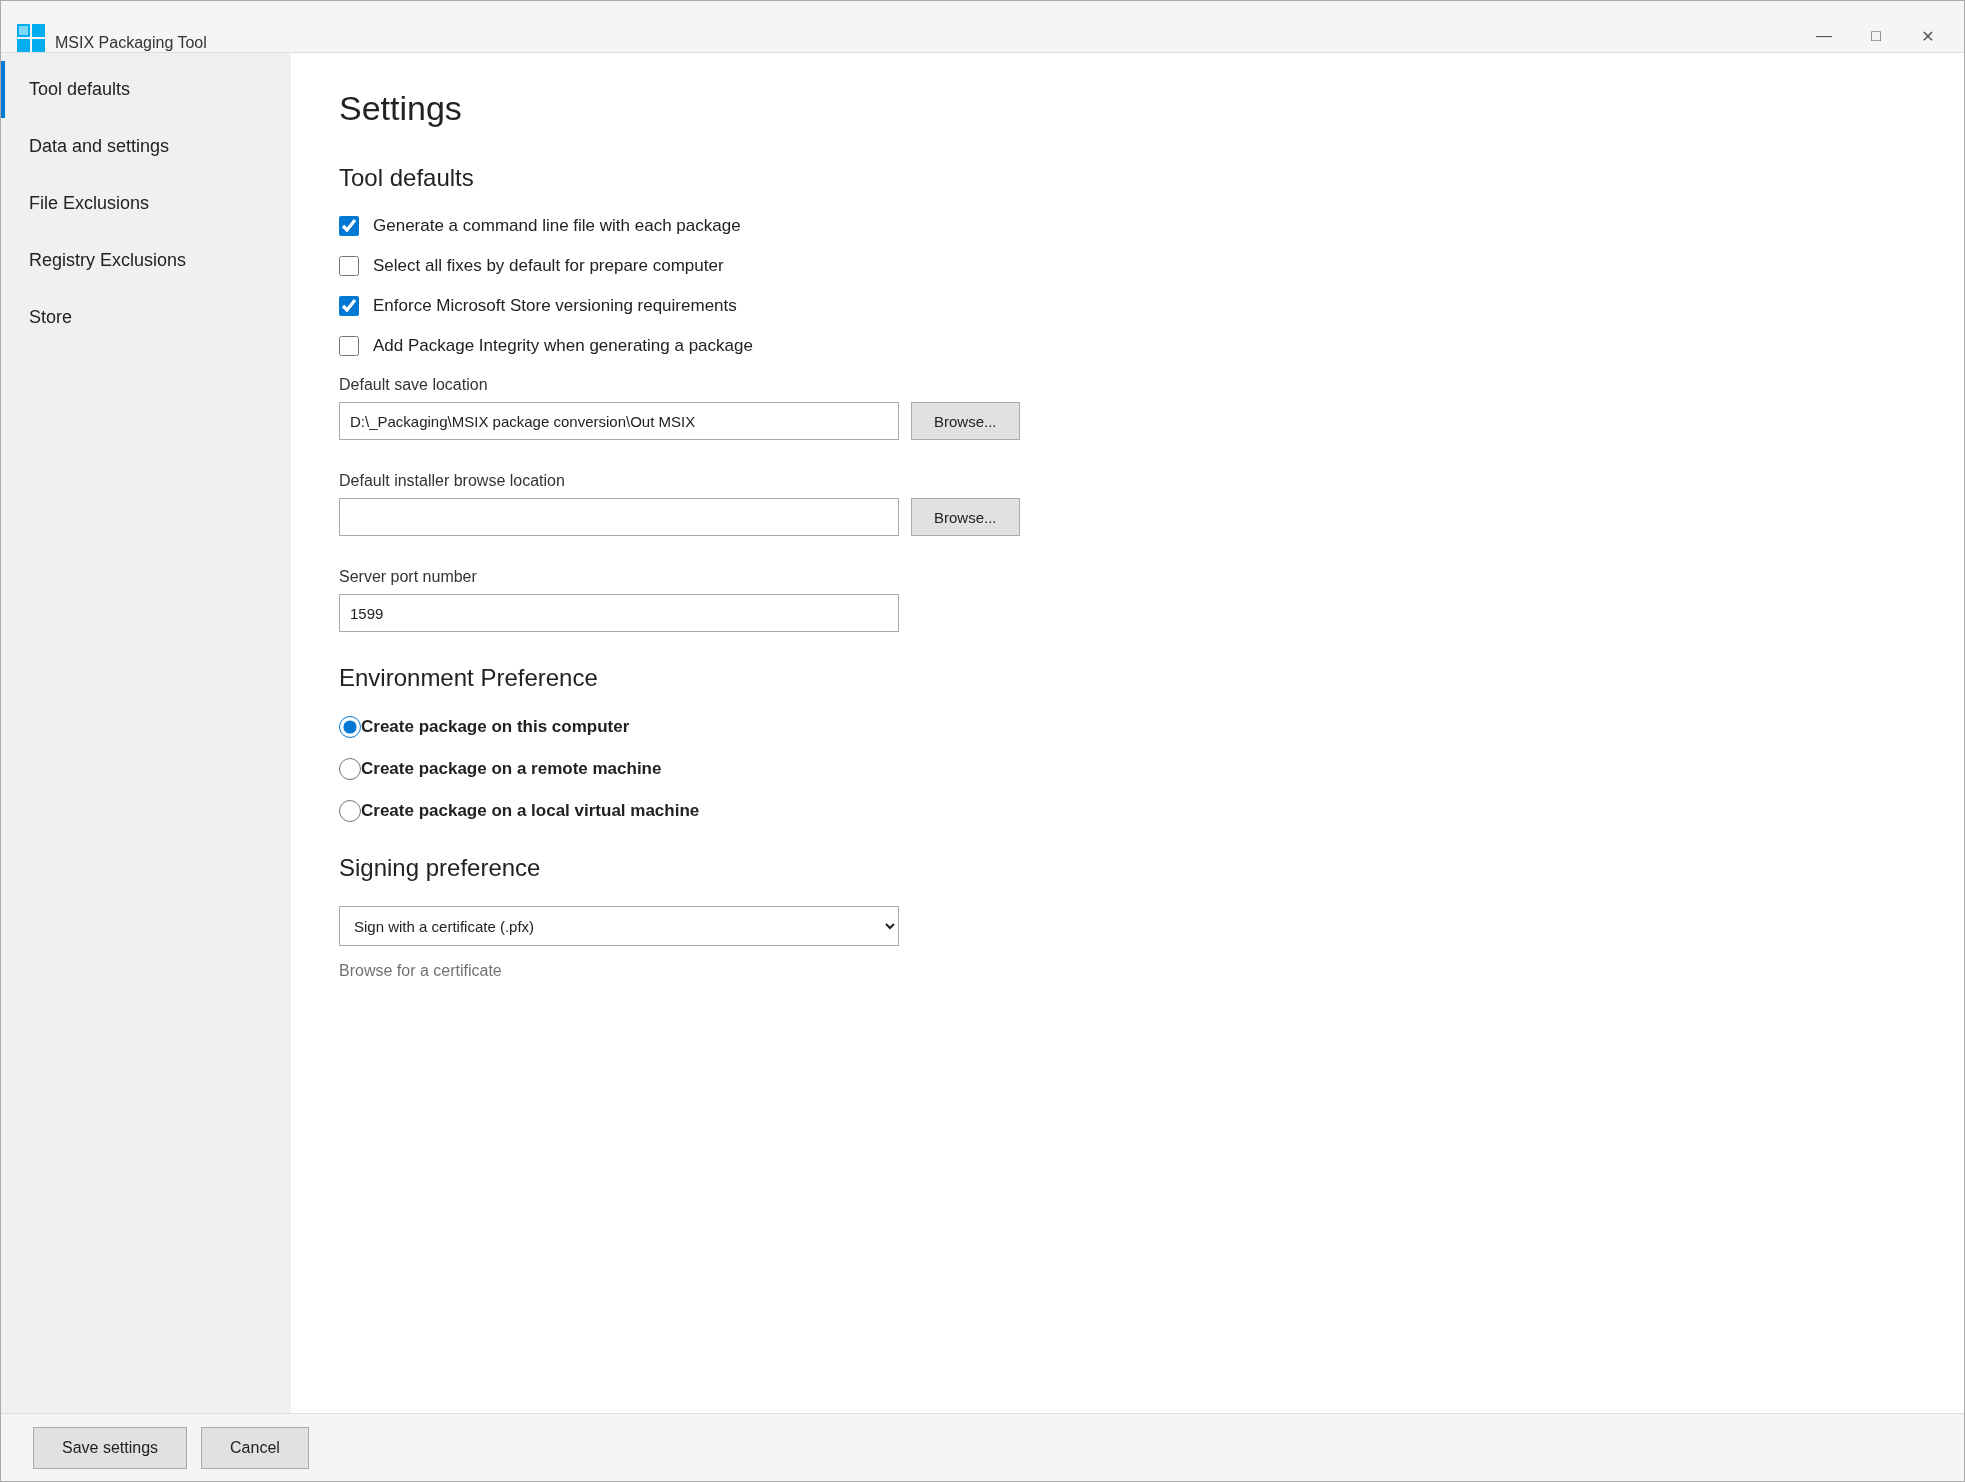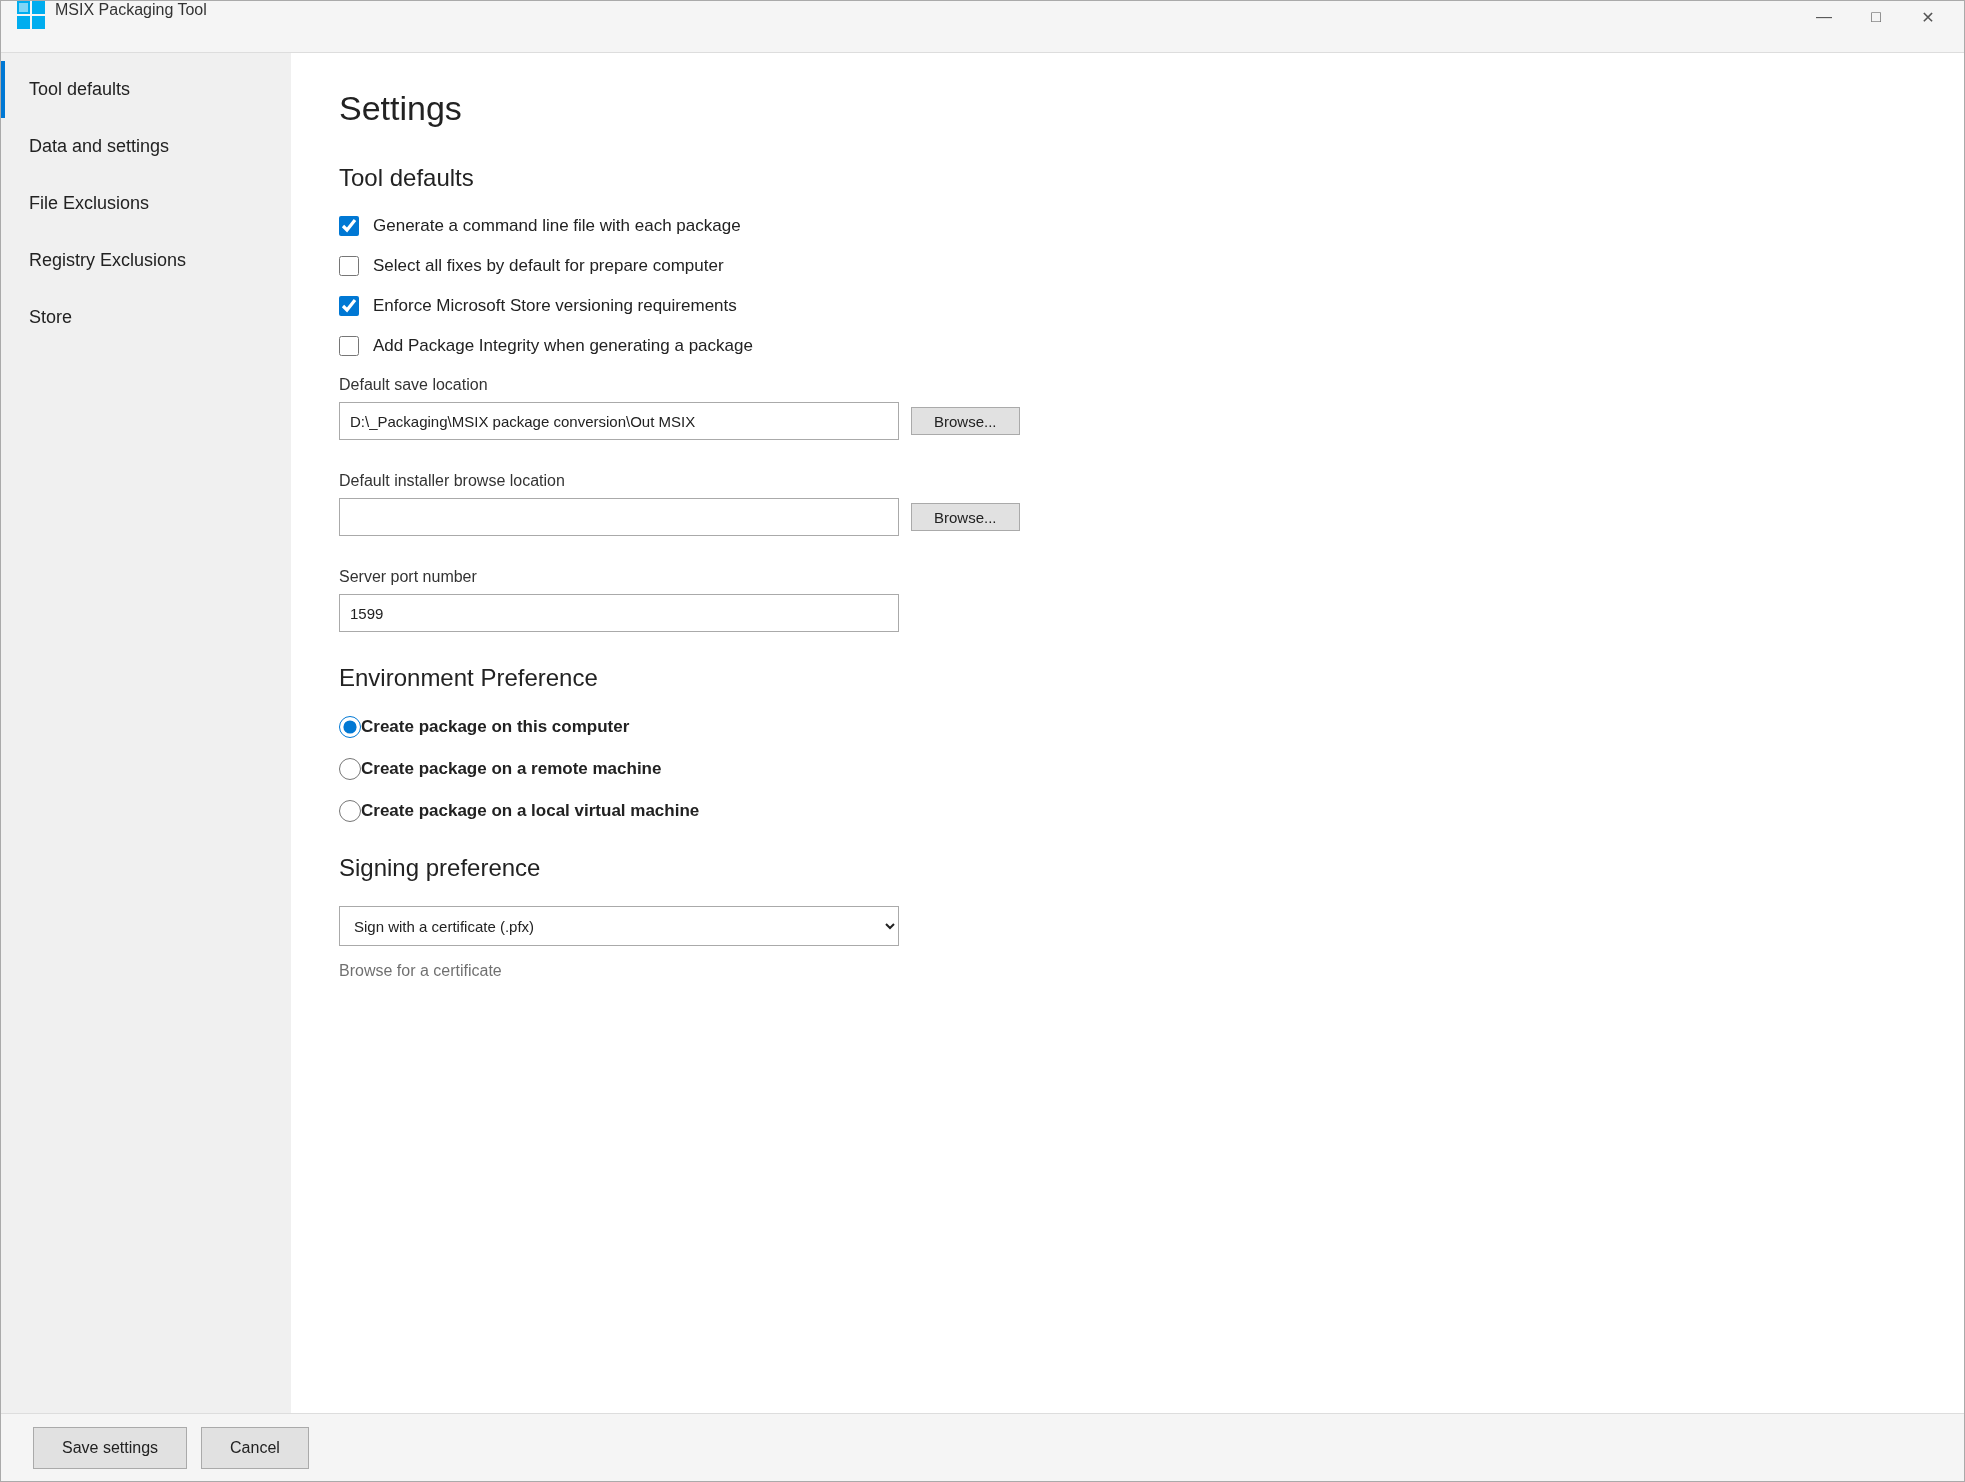--- a/index.html
+++ b/index.html
@@ -15,21 +15,21 @@
     .window {
       width: 1965px;
       height: 1482px;
       display: flex;
       flex-direction: column;
       border: 1px solid #aaa;
       background: #fff;
     }
     .titlebar {
       display: flex;
-      align-items: flex-start;
+      align-items: flex-end;
       height: 52px;
       background: #f5f5f5;
       border-bottom: 1px solid #ddd;
       padding: 0 16px;
       flex-shrink: 0;
     }
     .titlebar-icon {
       width: 28px;
       height: 28px;
       margin-right: 10px;
@@ -138,21 +138,21 @@
       border: 1px solid #aaa;
       padding: 0 10px;
       font-size: 15px;
       background: #fff;
       color: #222;
     }
     .text-input-wide { width: 560px; }
     .text-input-medium { width: 560px; }
     .text-input-small { width: 560px; }
     .browse-btn {
-      height: 28px;
+      height: 38px;
       padding: 0 22px;
       background: #e1e1e1;
       border: 1px solid #aaa;
       font-size: 15px;
       cursor: pointer;
       color: #222;
     }
     .section-gap { margin-top: 32px; }
     .radio-row {
       display: flex;

